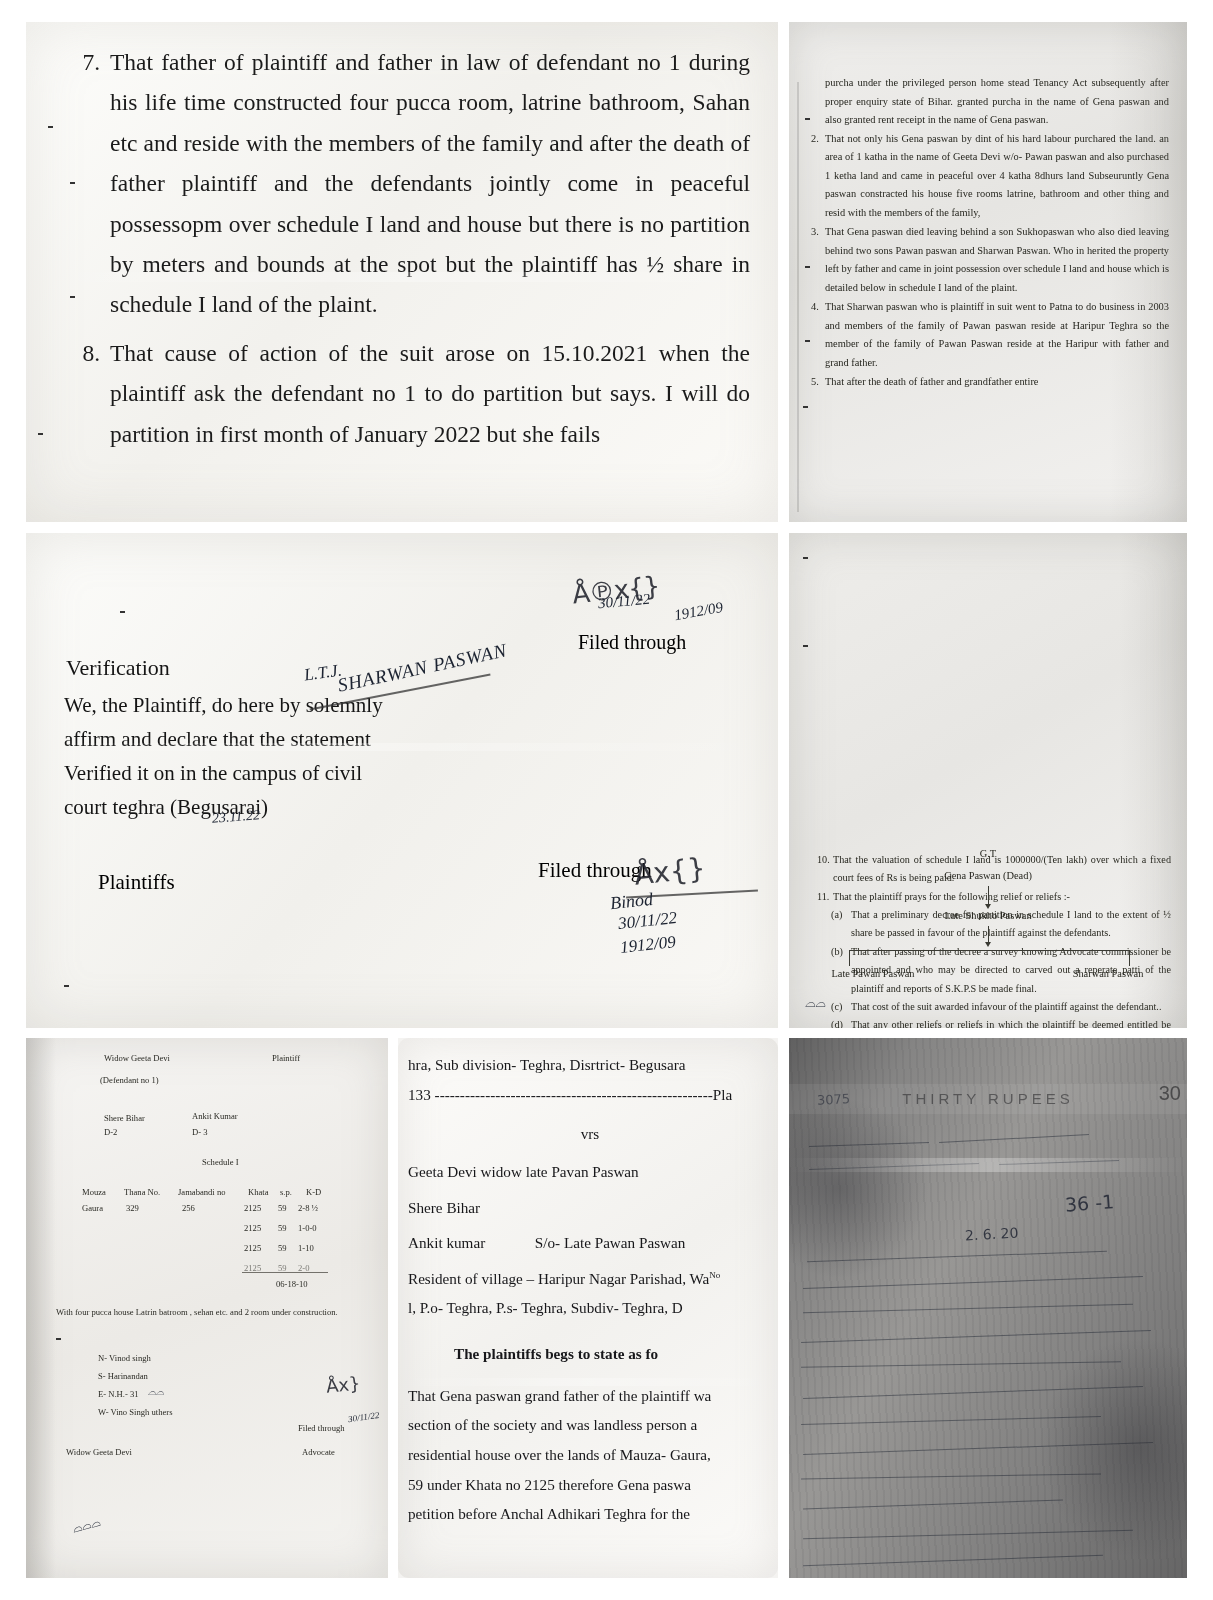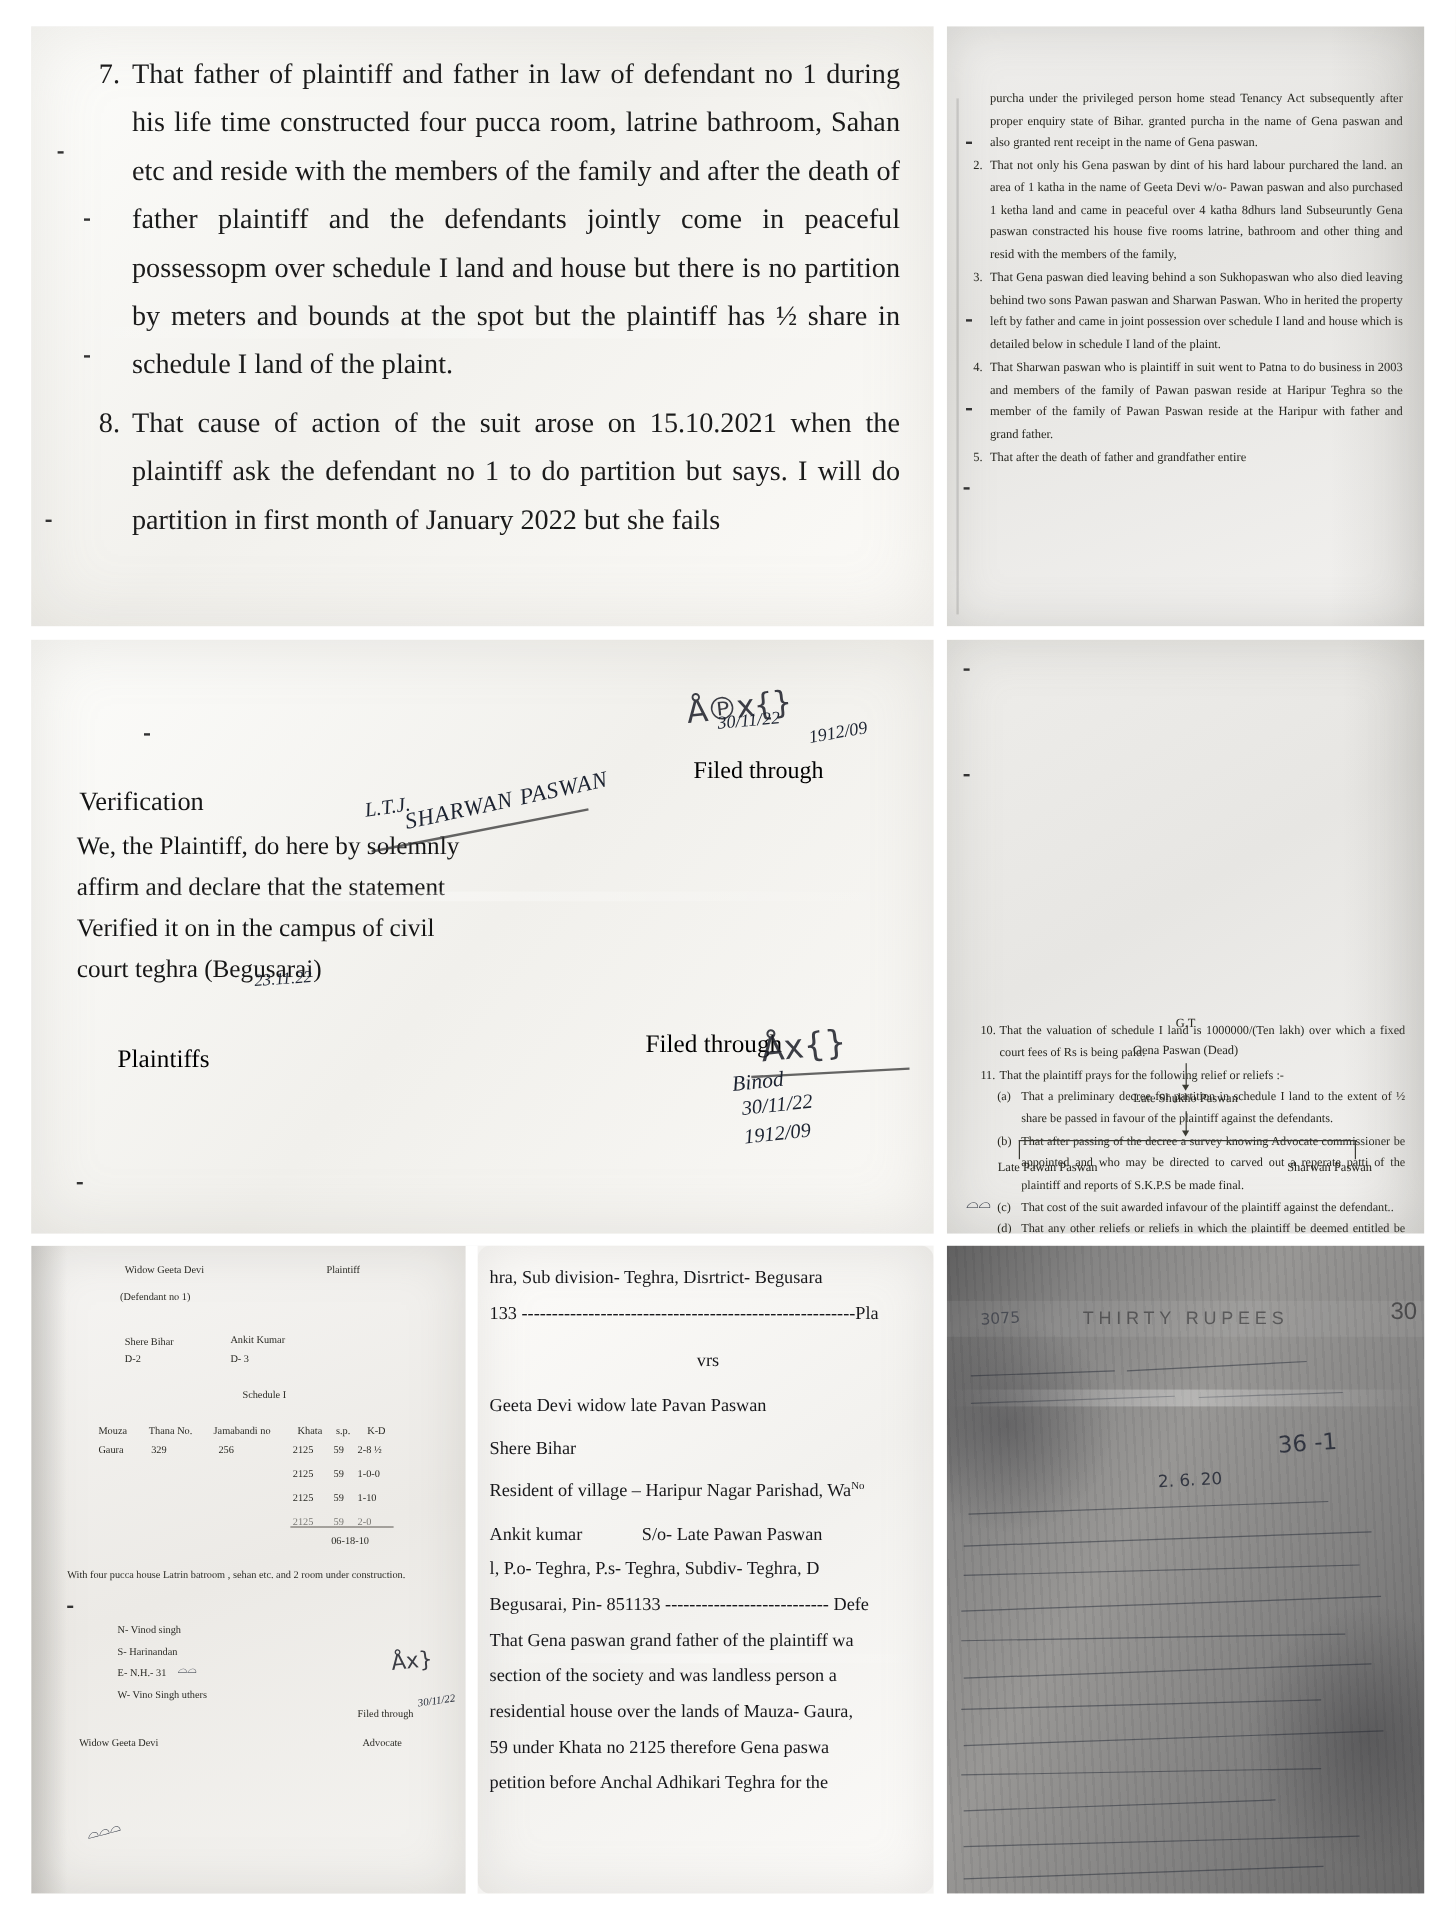--- a/index.html
+++ b/index.html
@@ -424,29 +424,29 @@
   </div>
 
   <div class="panel" id="panel-f">
     <div class="inner">
       <div class="nowrap">hra, Sub division- Teghra, Disrtrict-  Begusara</div>
       <div class="nowrap">133 -------------------------------------------------------Pla</div>
       <div class="ctr" style="margin:10px 0 8px 0;">vrs</div>
       <div class="nowrap">Geeta Devi widow late Pavan Paswan</div>
       <div class="nowrap" style="margin-top:6px;">Shere Bihar</div>
       <div class="nowrap" style="margin-top:6px;">
-        <span>Resident of village – Haripur Nagar Parishad, Wa</span><sup class="sub" style="font-size:9px;">No</sup>
-      </div>
-      <div class="nowrap" style="margin-top:6px;">
         <span>Ankit kumar</span>
         <span style="display:inline-block;width:42px;"></span>
         <span>S/o- Late Pawan Paswan</span>
       </div>
+      <div class="nowrap" style="margin-top:6px;">
+        <span>Resident of village – Haripur Nagar Parishad, Wa</span><sup class="sub" style="font-size:9px;">No</sup>
+      </div>
       <div class="nowrap">l, P.o- Teghra, P.s- Teghra, Subdiv- Teghra, D</div>
-      <div class="nowrap">Begusarai, Pin- 851133 --------------------------- Defe</div>
+      <div style="margin:16px 0 12px 0; padding-left:46px; font-weight:bold;">The plaintiffs begs to state as fo</div>
       <div class="nowrap">That Gena paswan  grand father  of the plaintiff wa</div>
       <div class="nowrap">section of the society and was landless person a</div>
       <div class="nowrap">residential house over the lands of Mauza- Gaura,  </div>
       <div class="nowrap">59 under Khata no 2125 therefore Gena paswa</div>
       <div class="nowrap">petition before Anchal Adhikari Teghra for the</div>
     </div>
     <div class="fold" style="left:0; top:340px; width:380px; height:8px;"></div>
   </div>
 
   <div class="panel" id="panel-g">

